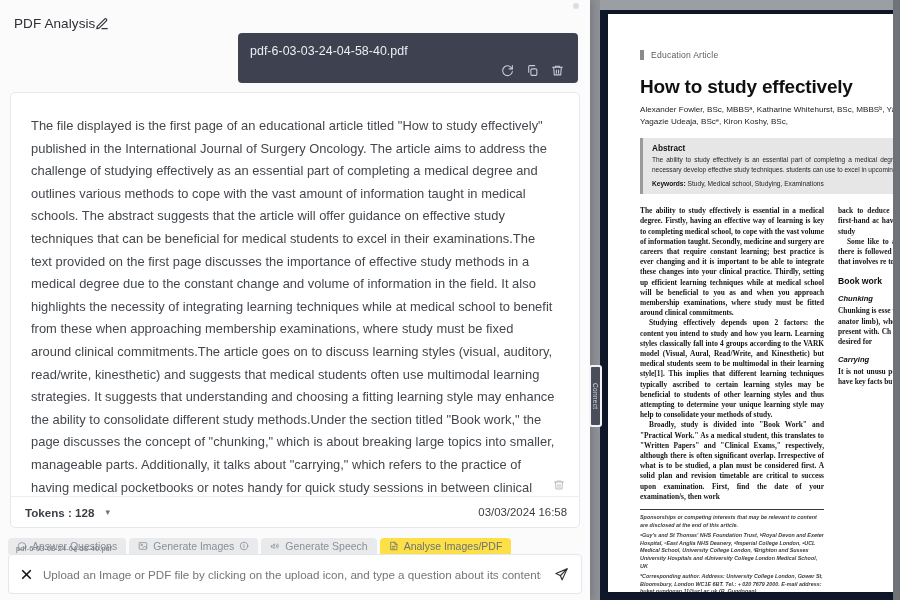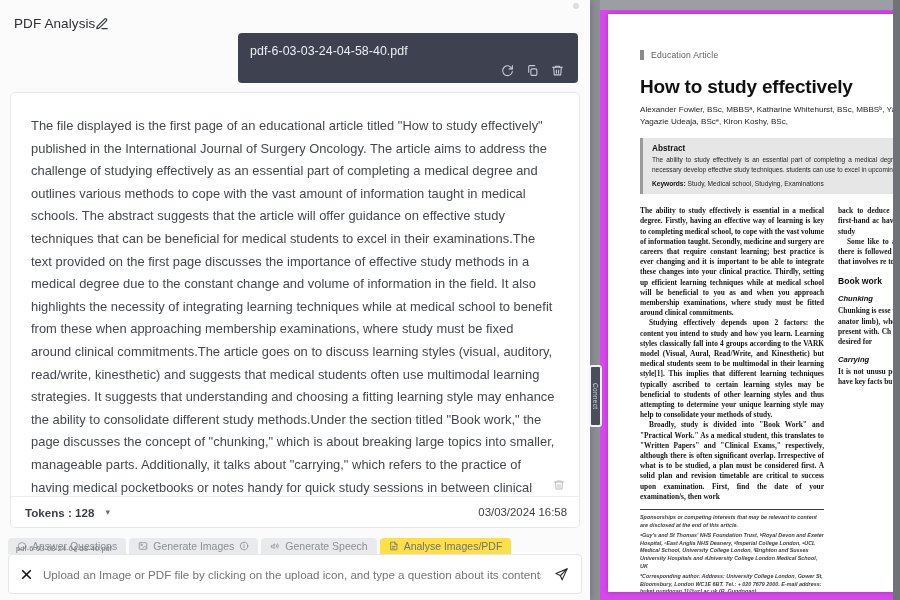--- a/index.html
+++ b/index.html
@@ -134,21 +134,21 @@
   }
   .connect-handle span {
     writing-mode: vertical-rl;
     font-size: 6.5px; color: #d6d8de; letter-spacing: .3px;
   }
 
   
   .pdf-viewport {
     position: absolute; left: 600px; top: 0;
     width: 300px; height: 600px;
-    background: #d946ef;
+    background: #0f172a;
     overflow: hidden;
   }
   .pdf-page {
     position: absolute; left: 8px; top: 14px;
     width: 430px; height: 578px;
     background: #ffffff;
     padding: 18px 16px 0 32px;
     overflow: hidden;
     font-family: "Liberation Serif", serif;
     color: #1b1b1b;

